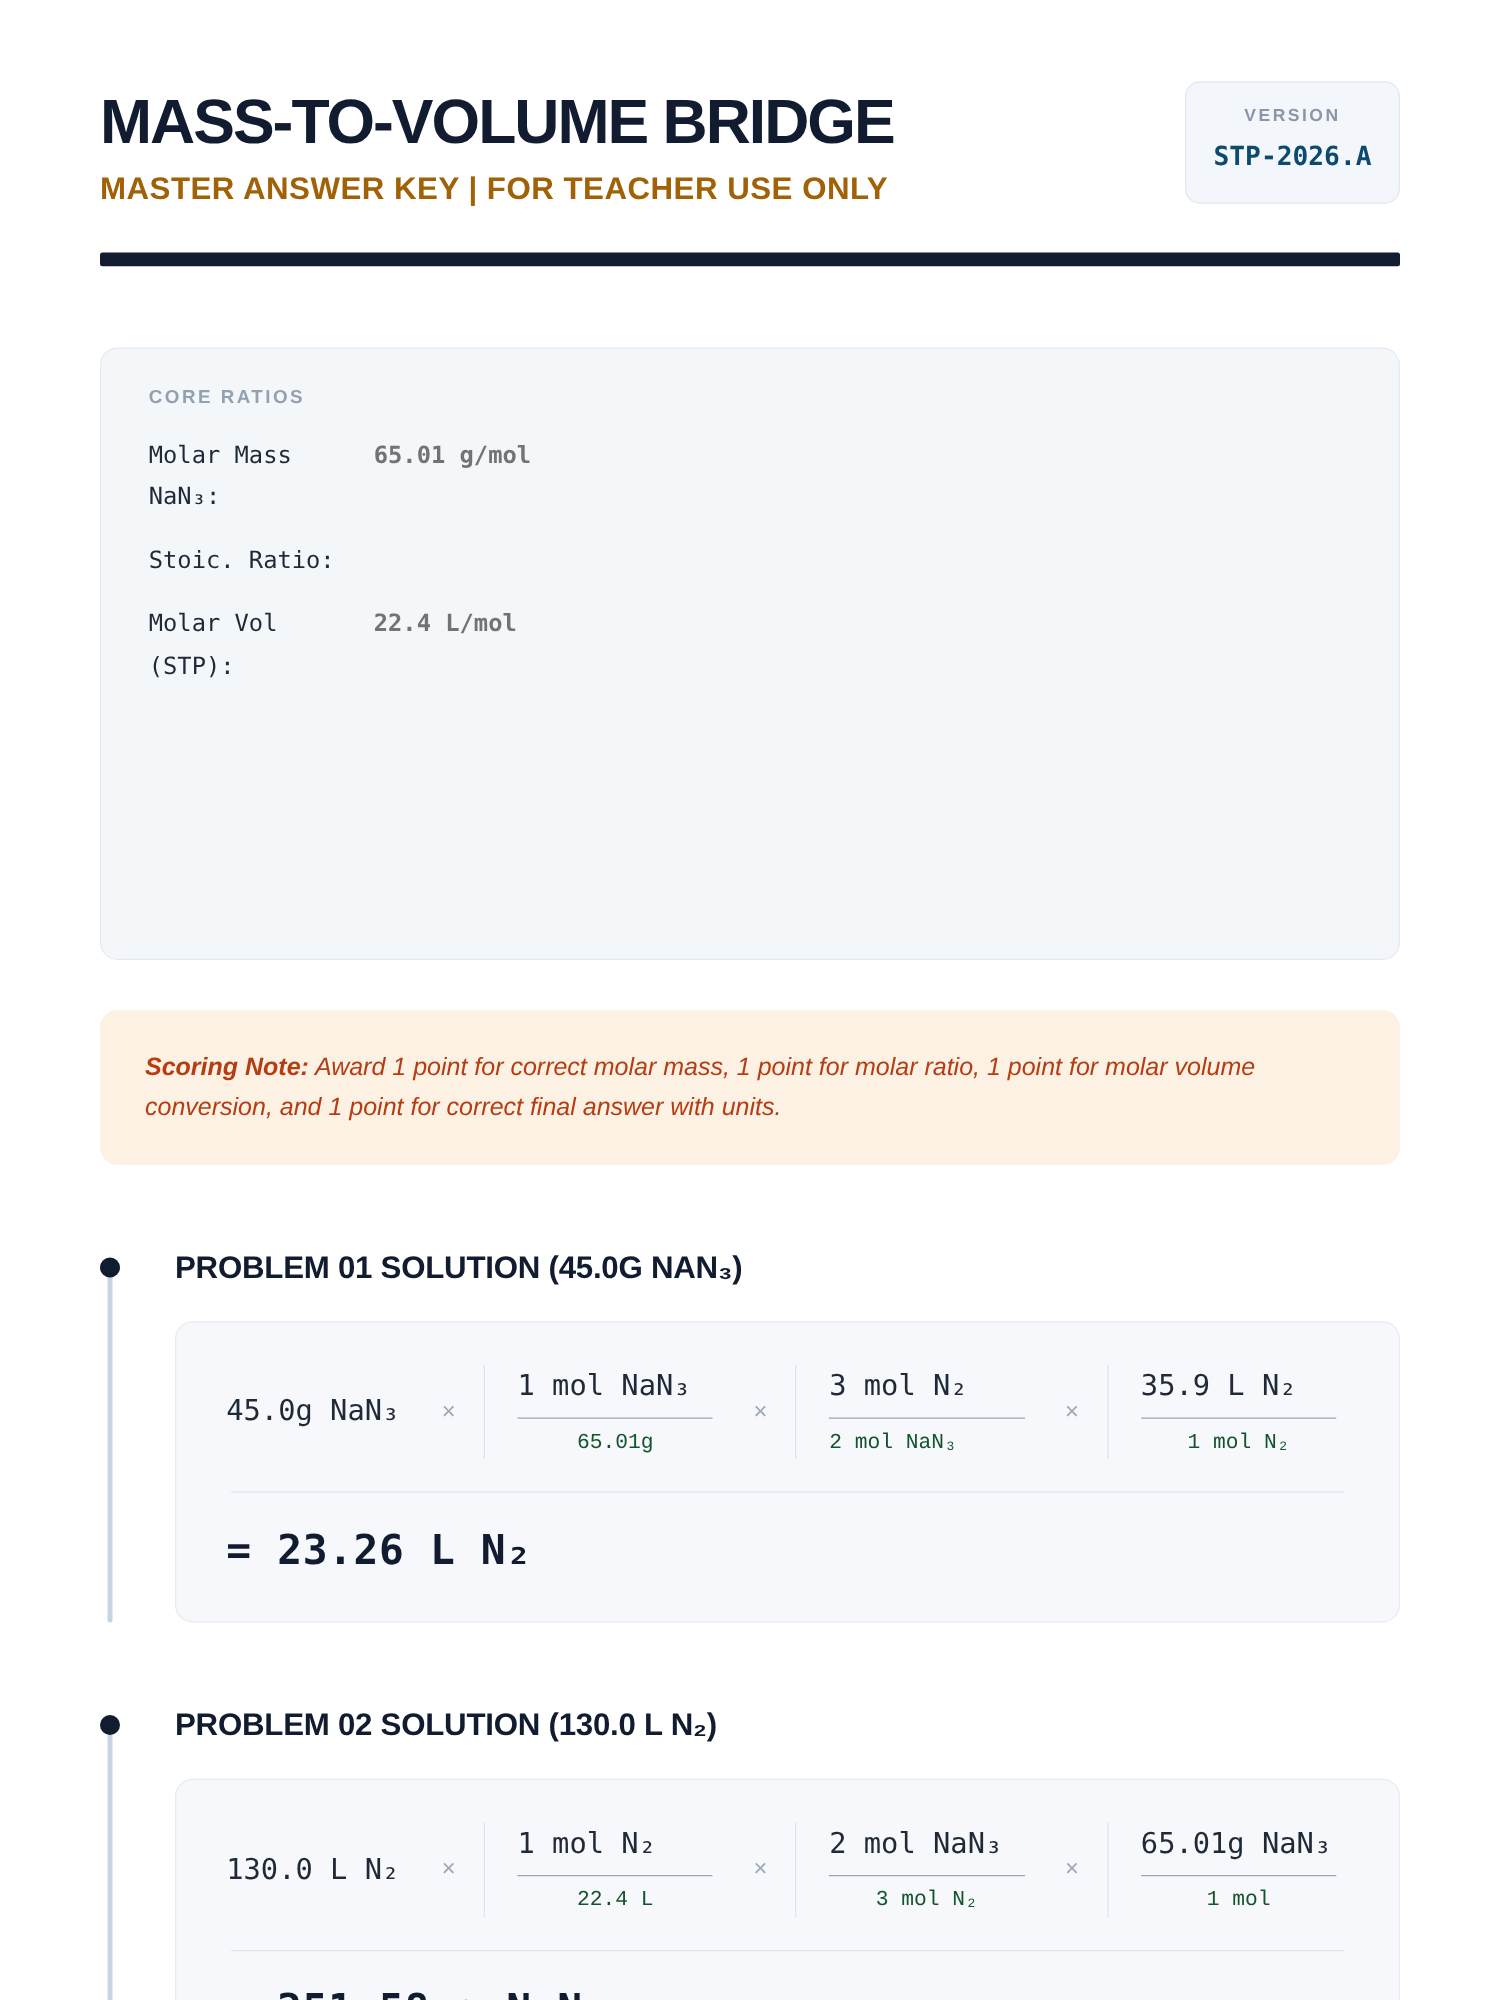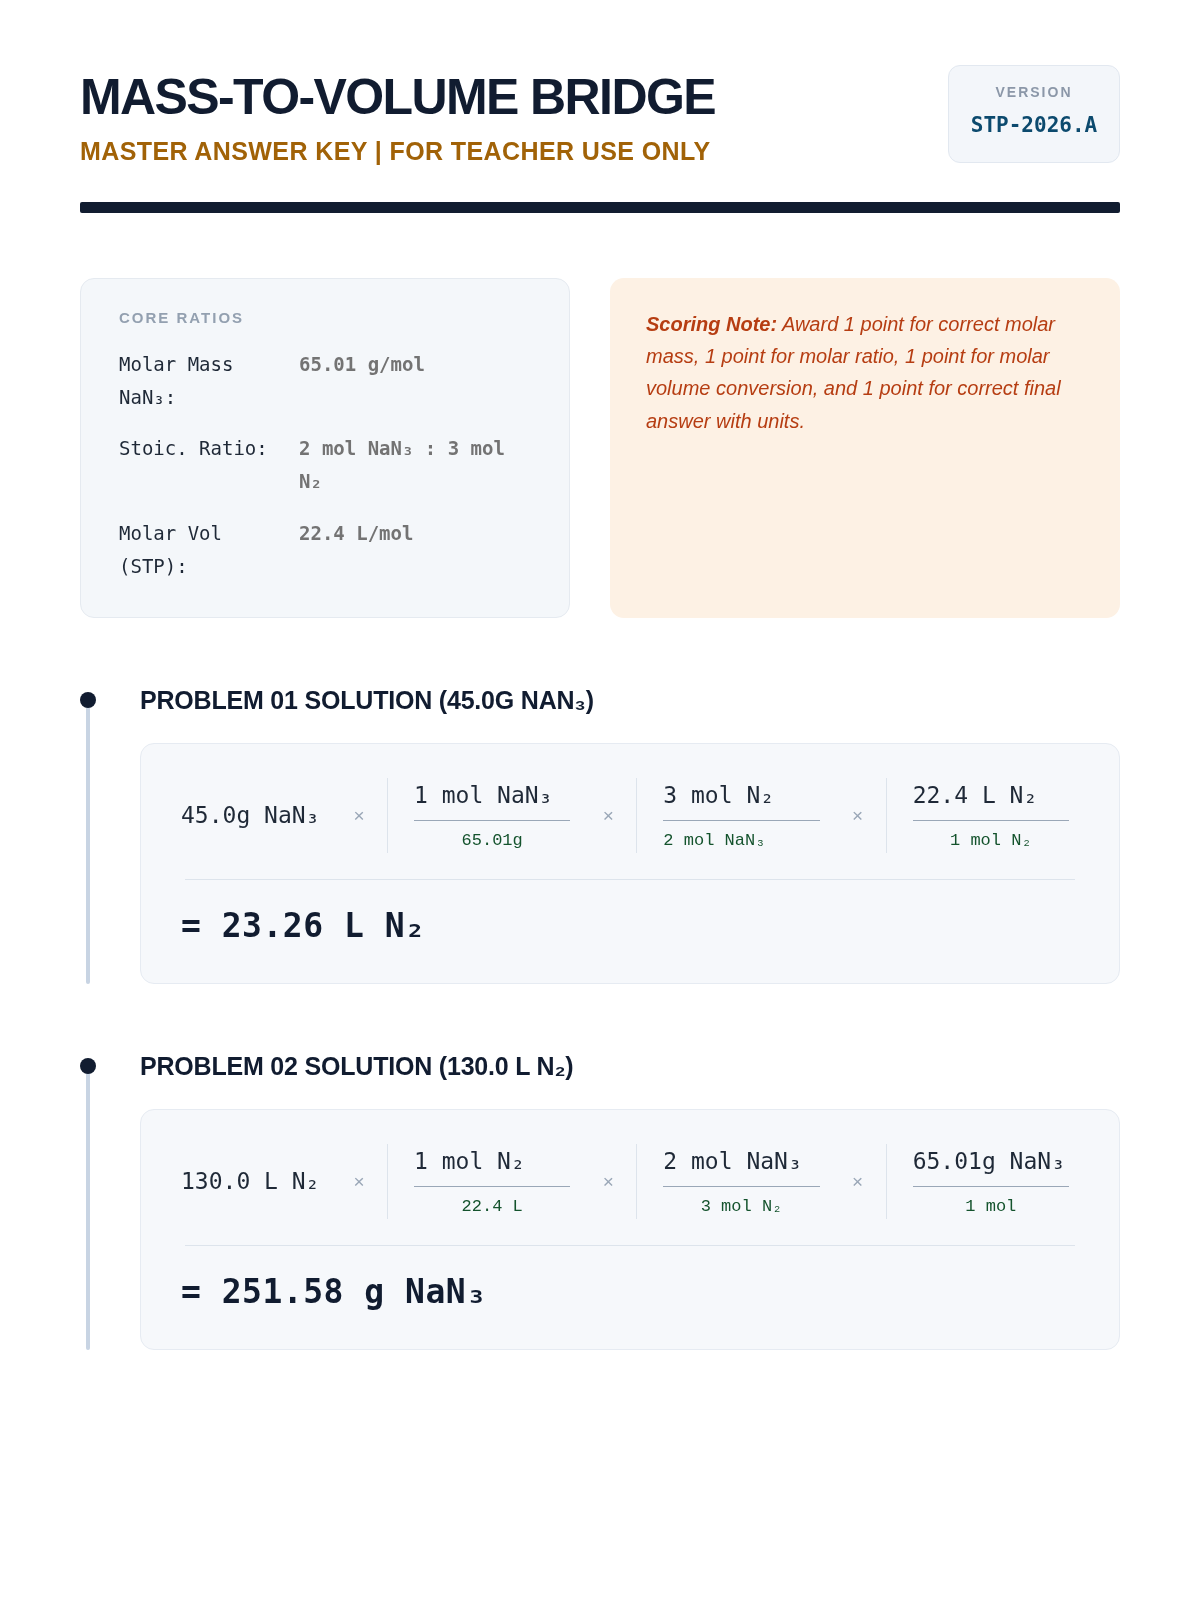--- a/index.html
+++ b/index.html
@@ -76,20 +76,21 @@
     height: 11px;
     background: #111c30;
     border-radius: 2px;
   }
 
   
   .info-row {
     display: flex;
     gap: 40px;
     margin-top: 65px;
+    flex-direction: column;
   }
   .ratios-card {
     flex: 0 0 490px;
     background: #f4f7fa;
     border: 1px solid #e5eaf0;
     border-radius: 14px;
     padding: 30px 38px 34px 38px;
   }
   .ratios-title {
     font-size: 15px;
@@ -246,21 +247,20 @@
 
     <div class="ratios-card">
       <div class="ratios-title">CORE RATIOS</div>
 
       <div class="ratio-line">
         <span class="ratio-key">Molar Mass NaN₃:</span>
         <span class="ratio-val">65.01 g/mol</span>
       </div>
       <div class="ratio-line">
         <span class="ratio-key">Stoic. Ratio:</span>
-        <span class="ratio-val">2 mol NaN₃ : 3 mol N₂</span>
       </div>
       <div class="ratio-line">
         <span class="ratio-key">Molar Vol (STP):</span>
         <span class="ratio-val">22.4 L/mol</span>
       </div>
     </div>
 
     <div class="note-card">
       <div class="note-text">
         <b>Scoring Note:</b><span> Award 1 point for correct molar mass, 1 point for molar ratio, 1 point for molar volume conversion, and 1 point for correct final answer with units.</span>
@@ -282,21 +282,21 @@
           <div class="frac-den">65.01g</div>
         </div>
         <div class="times">×</div>
         <div class="frac">
           <div class="frac-num">3 mol N₂</div>
           <div class="frac-bar"></div>
           <div class="frac-den left">2 mol NaN₃</div>
         </div>
         <div class="times">×</div>
         <div class="frac">
-          <div class="frac-num">22.4 L N₂</div>
+          <div class="frac-num">35.9 L N₂</div>
           <div class="frac-bar"></div>
           <div class="frac-den">1 mol N₂</div>
         </div>
       </div>
       <div class="result-rule"></div>
       <div class="result">= 23.26 L N₂</div>
     </div>
   </div>
 
   <div class="problem">

